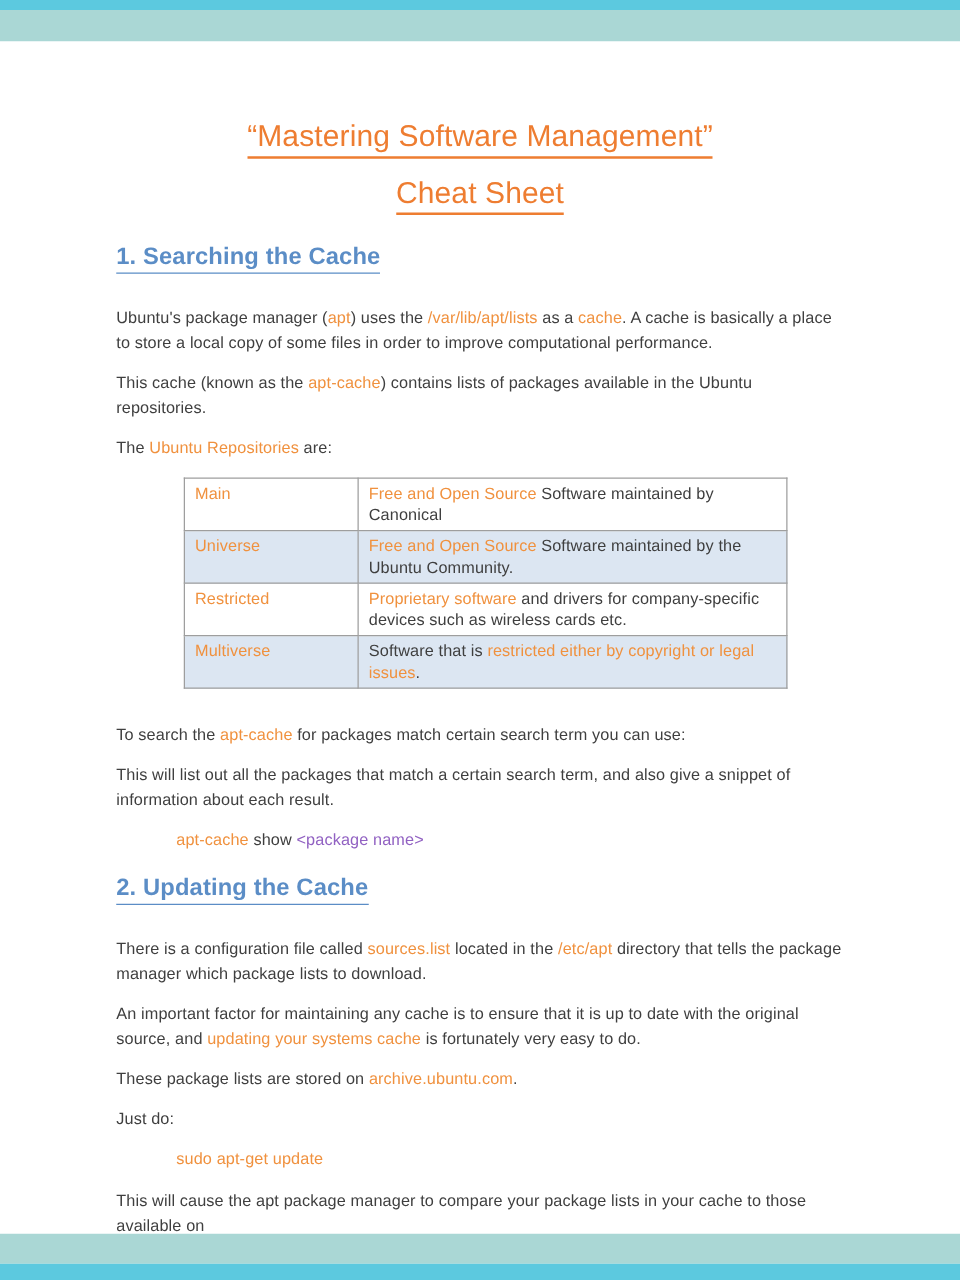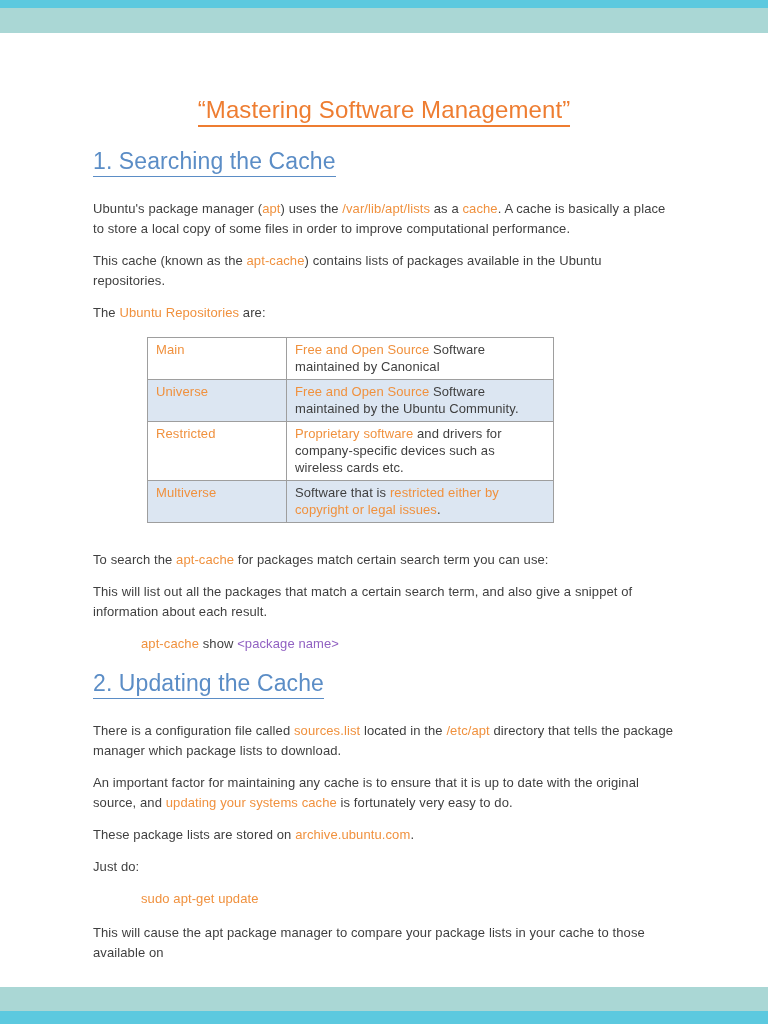--- a/index.html
+++ b/index.html
@@ -34,41 +34,41 @@
     font-weight: 400;
     color: var(--title_orange);
     margin: 0 0 14px 0;
   }
   .doc-title .u {
     border-bottom: 2px solid var(--title_orange);
     padding-bottom: 2px;
   }
 
   h2.sec {
-    font-size: 23px;
-    font-weight: 400;
+    font-size: 19px;
+    font-weight: 700;
     color: var(--heading_blue);
     margin: 16px 0 25px 0;
     line-height: 26px;
   }
   h2.sec .u {
     border-bottom: 1px solid var(--heading_blue);
     padding-bottom: 2px;
   }
 
   p  { margin: 0 0 12px 0; }
   .code { padding-left: 48px; margin: 2px 0 14px 0; }
 
   .run-o { color: var(--inline_orange); margin-top: 33px; }
   .run-p { color: var(--code_purple); }
 
   table.repos {
     border-collapse: collapse;
     margin: 14px 0 27px 54px;
-    width: 407px;
+    width: 483px;
     font-size: 13px;
     line-height: 17px;
     table-layout: fixed;
   }
   table.repos td {
     border: 1px solid var(--table_border);
     padding: 3px 8px 4px 8px;
     vertical-align: top;
   }
   td.term  { width: 122px; color: var(--inline_orange); }
@@ -77,20 +77,21 @@
 </head>
 <body>
 
 <div class="top-accent"></div>
 <div class="top-band"></div>
 
 <div class="content">
 
   <div class="doc-title">
     <div><span class="u">“Mastering Software Management”</span></div>
+    <div><span class="u">Cheat Sheet</span></div>
   </div>
 
   <h2 class="sec"><span class="u">1. Searching the Cache</span></h2>
 
   <p><span>Ubuntu's package manager (</span><span class="run-o">apt</span><span>) uses the </span><span class="run-o">/var/lib/apt/lists</span><span> as a </span><span class="run-o">cache</span><span>. A cache is basically a place to store a local copy of some files in order to improve computational performance.</span></p>
   <p><span>This cache (known as the </span><span class="run-o">apt-cache</span><span>) contains lists of packages available in the Ubuntu repositories.</span></p>
   <p><span>The </span><span class="run-o">Ubuntu Repositories</span><span> are:</span></p>
 
   <table class="repos">
     <tbody>

